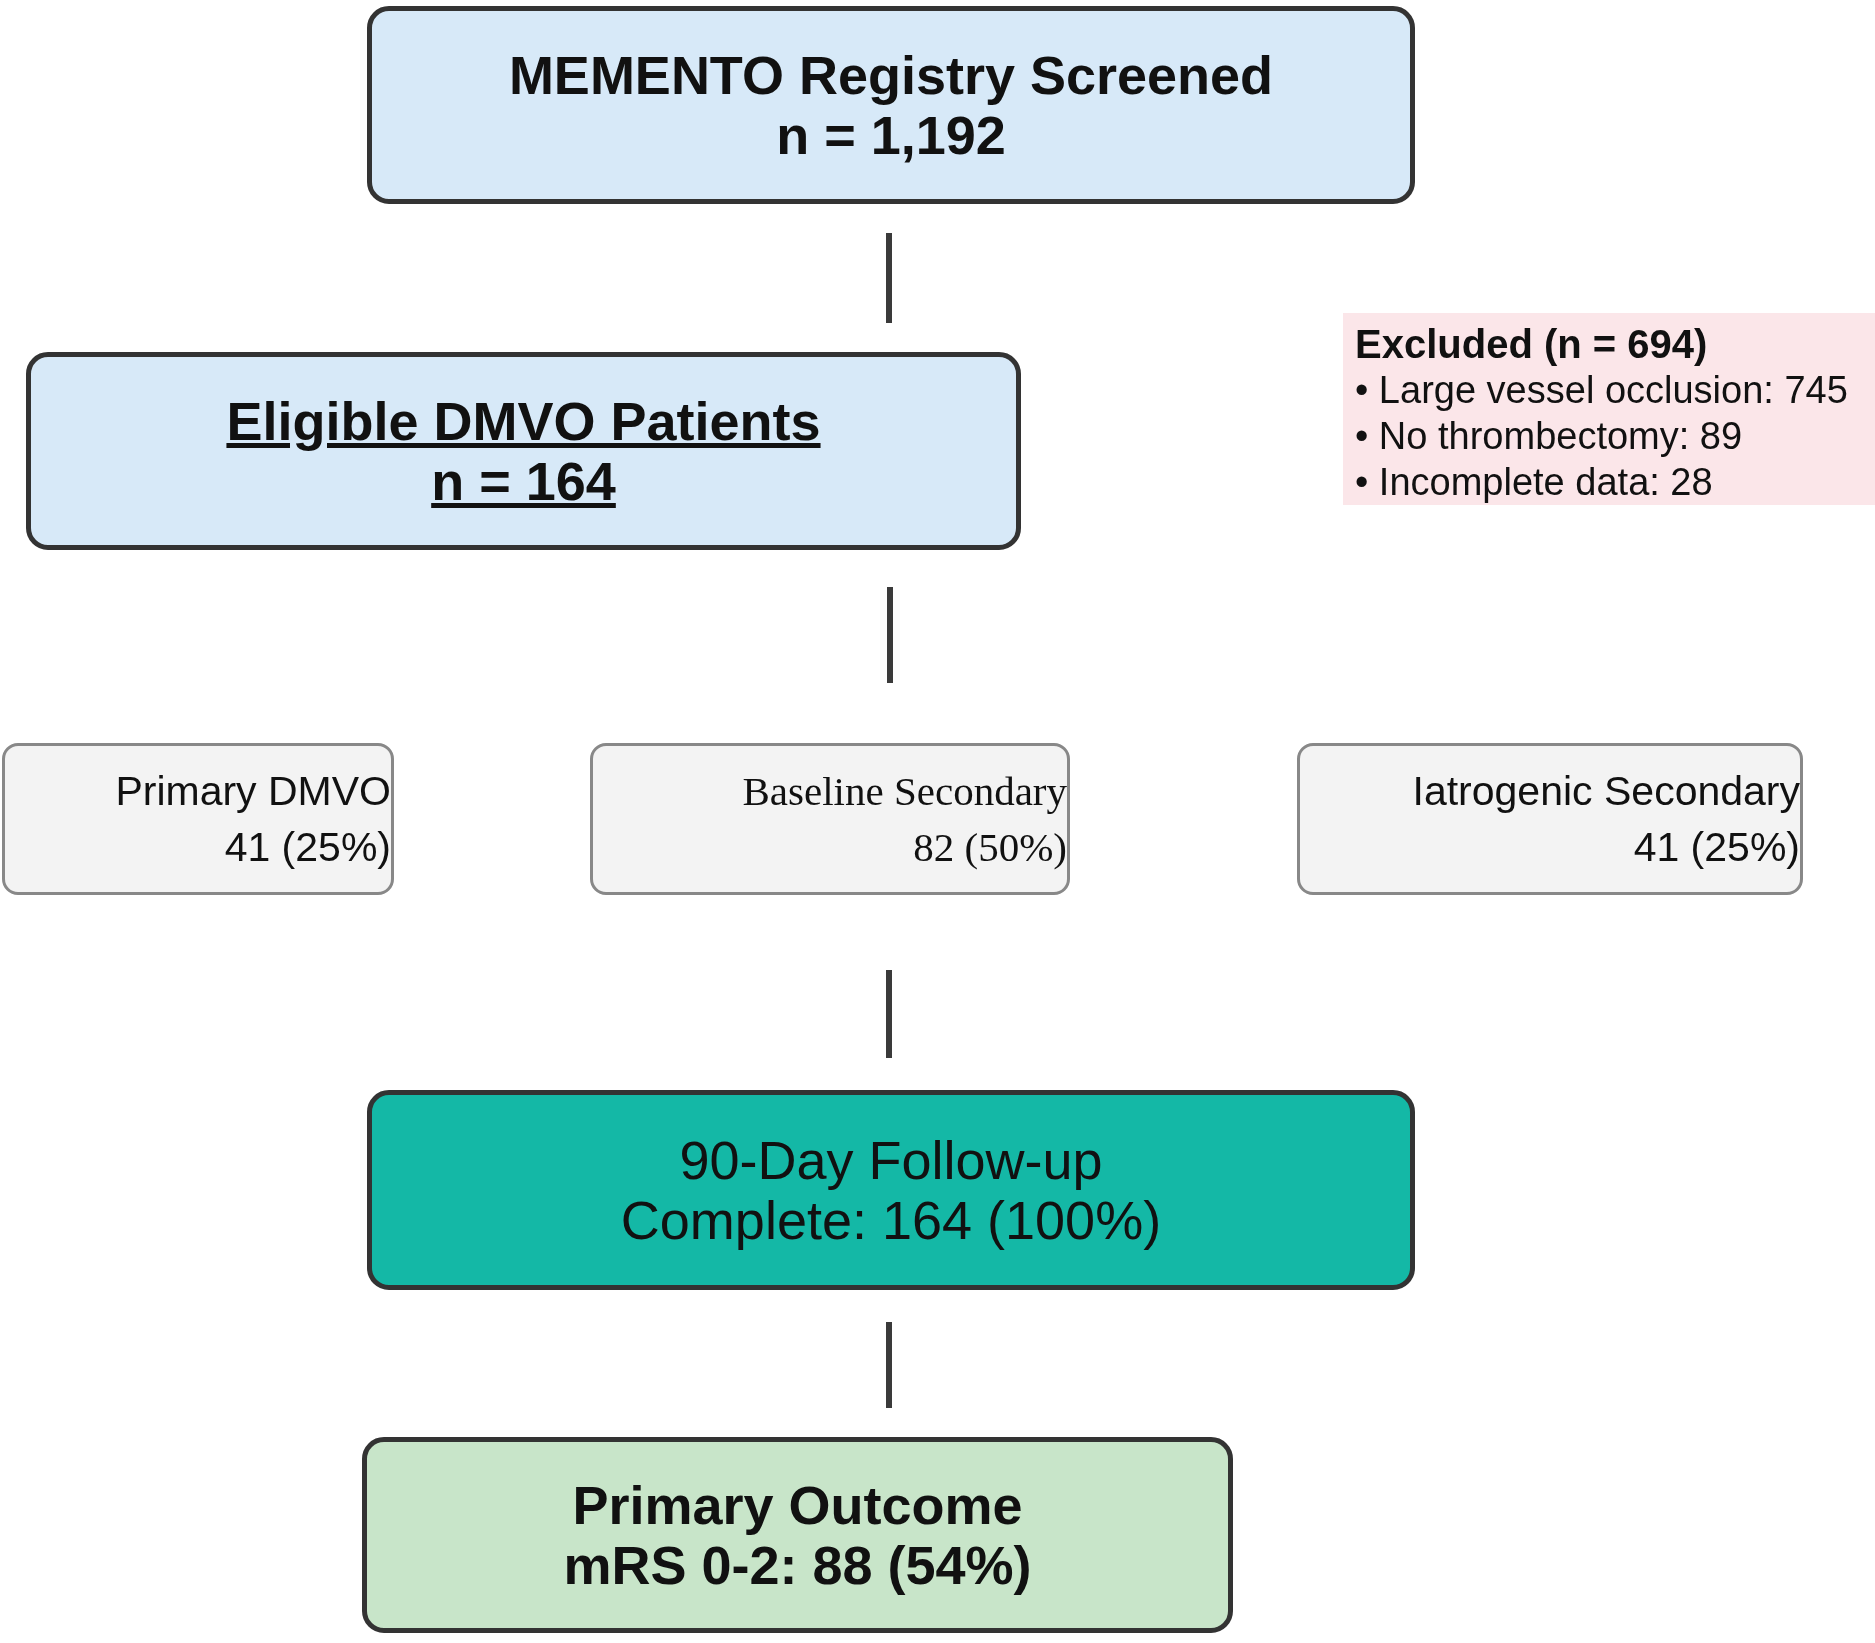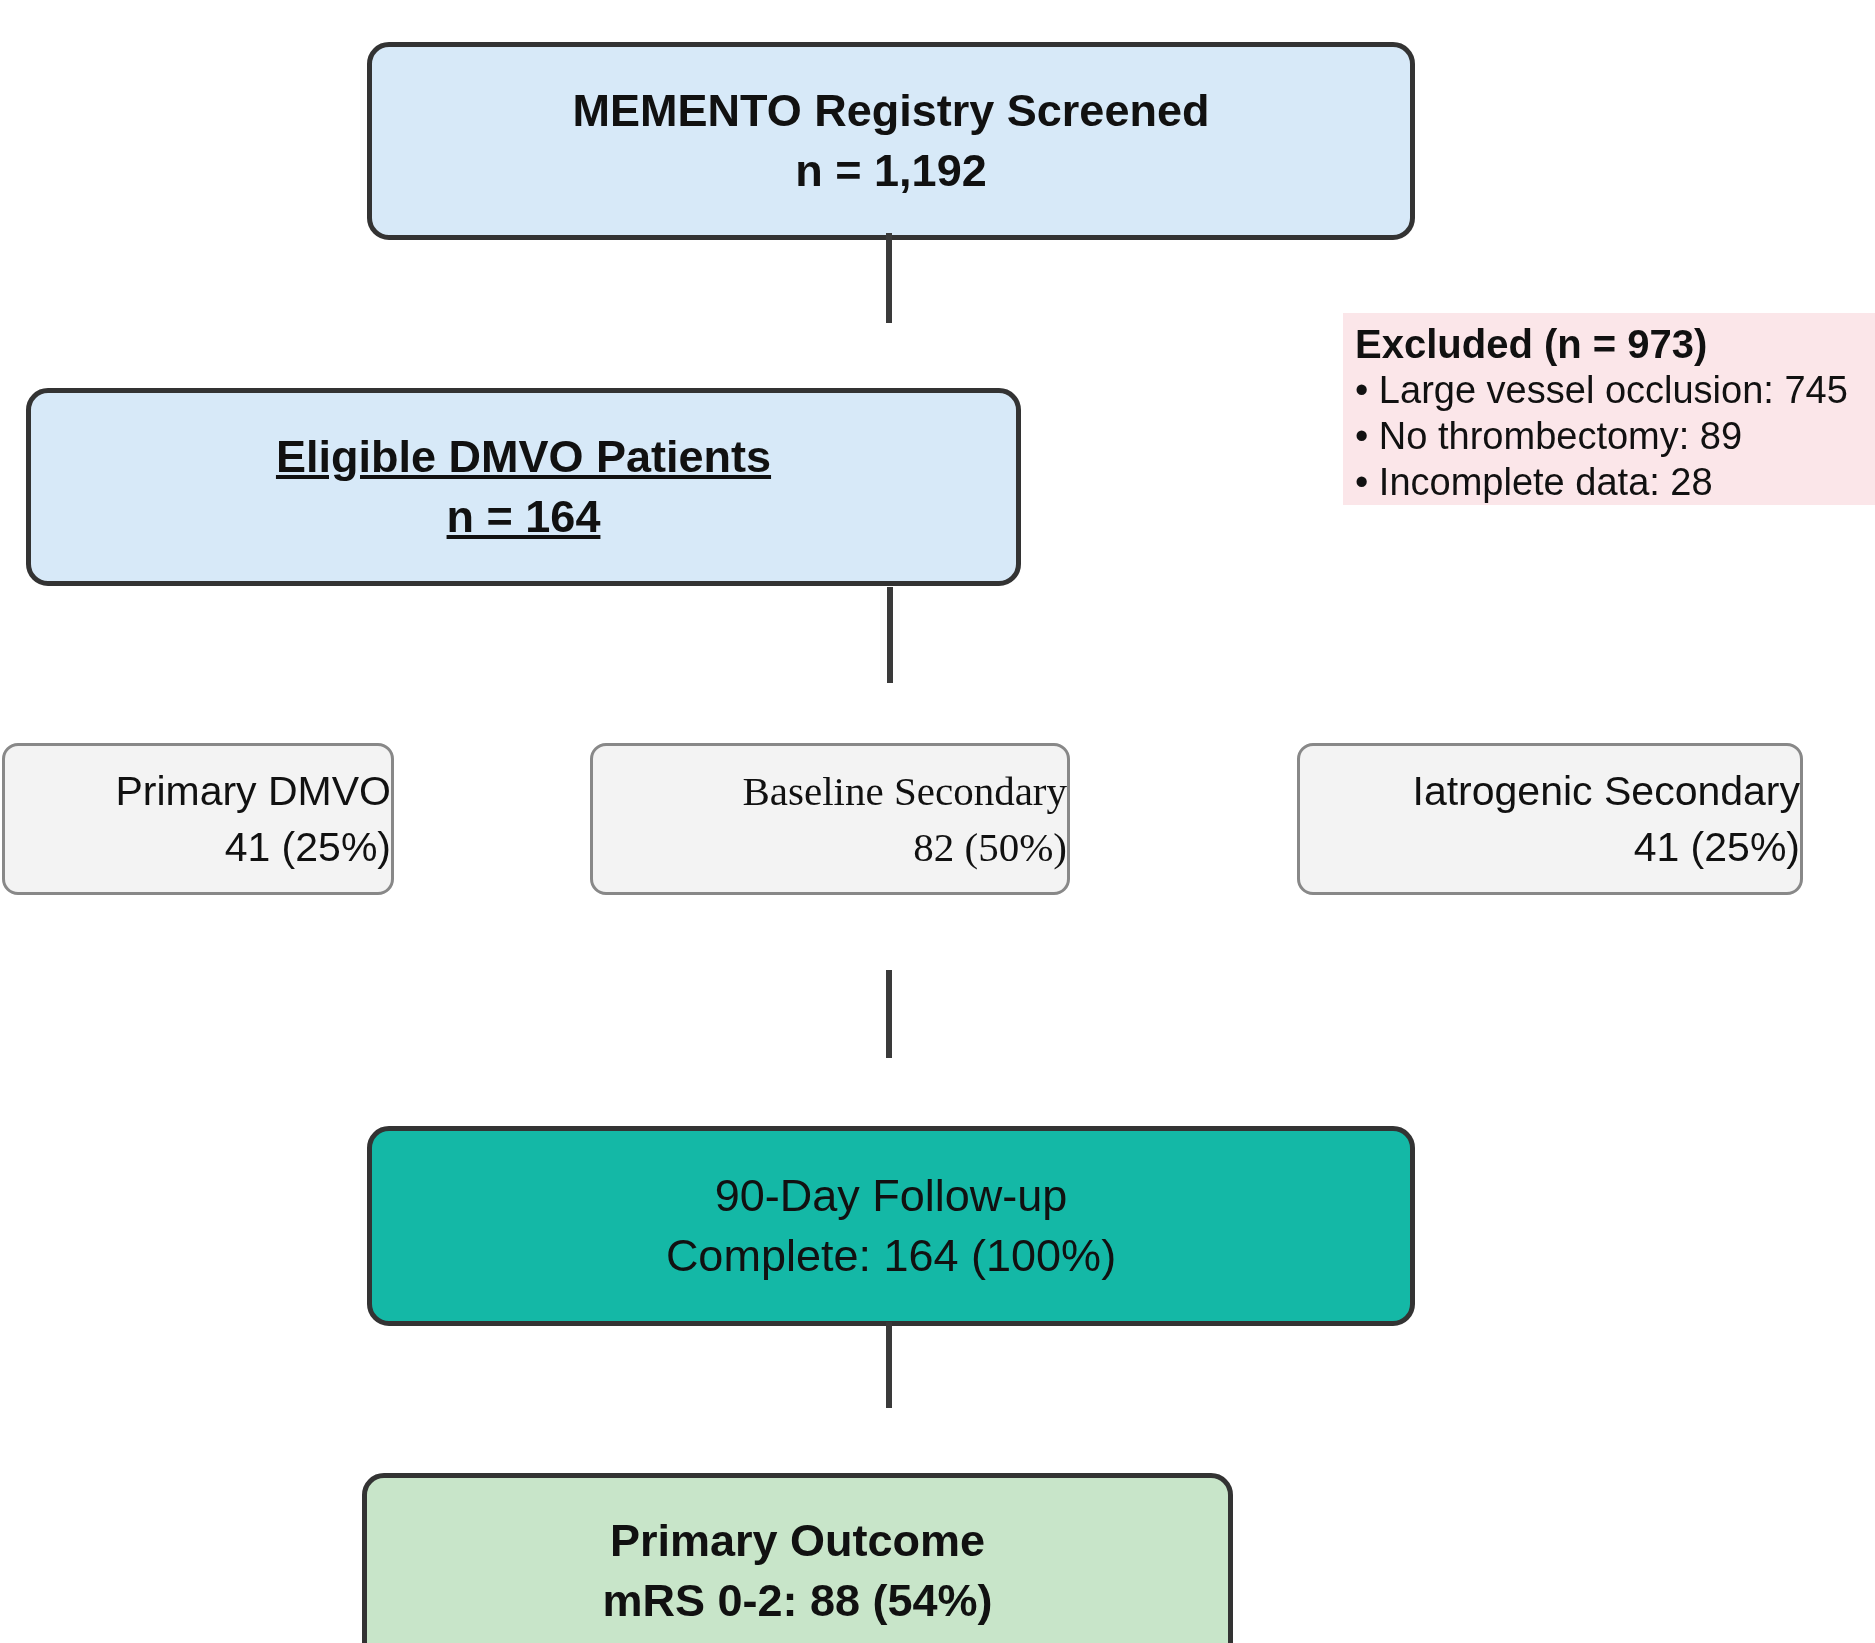--- a/index.html
+++ b/index.html
@@ -20,23 +20,22 @@
     display: flex;
     flex-direction: column;
     justify-content: center;
   }
 
   .centered { align-items: center; text-align: center; }
 
   .big {
     border: 5px solid var(--dark-border, #333);
     border-radius: 22px;
-    font-size: 45px;
+    font-size: 54px;
     line-height: 60px;
-    margin-top: 36px;
   }
 
   .blue  { background: var(--blue-fill, #d7e9f8); font-weight: bold; }
   .white { background: #14b8a6; font-weight: normal; }
   .green { background: var(--green-fill, #c8e5c9); font-weight: bold; }
 
   .gray {
     background: var(--gray-fill, #f3f3f3);
     border: 3px solid var(--gray-border, #888);
     border-radius: 16px;
@@ -76,21 +75,21 @@
   </div>
 
   <div class="connector" style="left:886px; top:233px; height:90px;"></div>
 
   <div class="node big blue centered" style="left:26px; top:352px; width:995px; height:198px;text-decoration:underline;">
     <div>Eligible DMVO Patients</div>
     <div>n = 164</div>
   </div>
 
   <div class="node excluded-box" style="left:1343px; top:313px; width:532px; height:192px;">
-    <div class="hdr">Excluded (n = 973)</div>
+    <div class="hdr">Excluded (n = 694)</div>
     <div class="bullet-line">• Large vessel occlusion: 745</div>
     <div class="bullet-line">• No thrombectomy: 89</div>
     <div class="bullet-line">• Incomplete data: 28</div>
   </div>
 
   <div class="connector" style="left:887px; top:587px; height:96px;"></div>
 
   <div class="node gray" style="left:2px; top:743px; width:392px; height:152px;">
     <div>Primary DMVO</div>
     <div>41 (25%)</div>

